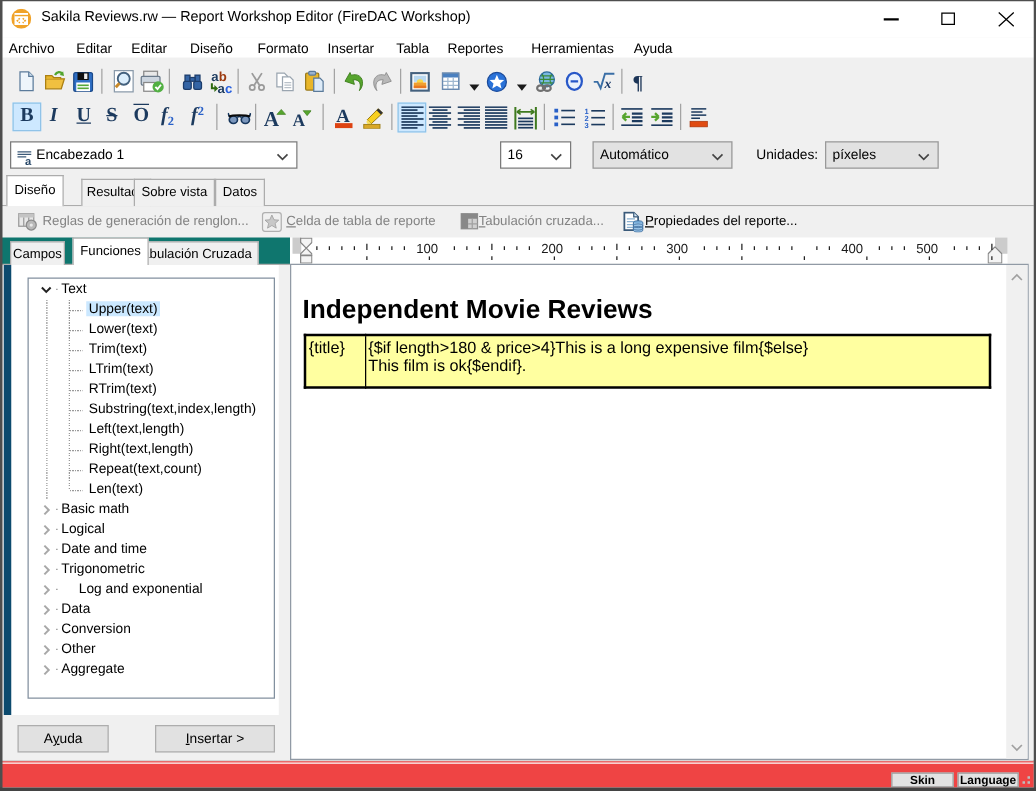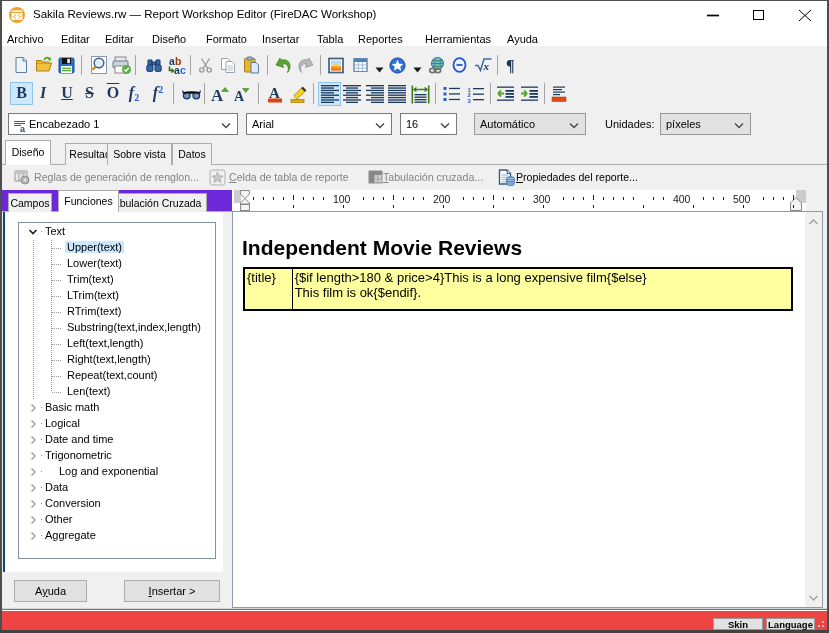--- a/index.html
+++ b/index.html
@@ -35,25 +35,25 @@
 .tabstrip { position:absolute; left:1px; top:142px; width:826px; height:23px; background:#f0f0f0; }
 .tabstrip .line { position:absolute; left:0; bottom:0; width:100%; height:1px; background:#acacac; }
 .tab { position:absolute; bottom:0; border:1px solid #acacac; border-bottom:none; background:#f0f0f0; font-size:10.5px; padding-top:4px; height:22px; text-align:center; }
 .tab.active { background:#fff; height:25px; z-index:2; padding-top:5px; }
 
 .subtb { position:absolute; left:1px; top:165px; width:826px; height:25px; background:#f0f0f0; }
 .sticon { position:absolute; top:4px; }
 .stlbl { position:absolute; top:6px; white-space:pre; font-size:10.6px; }
 .stlbl.dis { color:#838383; }
 
-.lefttabs { position:absolute; left:1px; top:190px; width:231px; height:22px; background:#6d28d9; }
+.lefttabs { position:absolute; left:1px; top:190px; width:231px; height:22px; background:#0f766e; }
 .lefttabs .line { position:absolute; left:0; bottom:0; width:100%; height:1px; background:#acacac; }
 .ltab { position:absolute; bottom:0; border:1px solid #acacac; border-bottom:none; background:#f0f0f0; font-size:10.5px; padding-top:3px; height:19px; white-space:pre; text-align:center; }
 .ltab.active { background:#fff; height:22px; z-index:2; padding-top:4px; }
-.leftpage { position:absolute; left:3px; top:212px; width:220px; height:360px; background:#fff; border-left:2px solid #0c4a6e; }
+.leftpage { position:absolute; left:3px; top:212px; width:220px; height:360px; background:#fff; border-left:6px solid #0c4a6e; }
 .treebox { position:absolute; left:13px; top:10px; width:198px; height:337px; border:1px solid #82909f; background:#fff; overflow:hidden; }
 .leftbottom { position:absolute; left:3px; top:572px; width:220px; height:36px; background:#f0f0f0; }
 .pbtn { position:absolute; height:22px; background:#e1e1e1; border:1px solid #adadad; font-size:11px; text-align:center; padding-top:4px; }
 
 .ti { position:absolute; height:16px; font-size:11px; white-space:pre; }
 .ti .lbl { position:absolute; top:1px; }
 .tchev { position:absolute; width:16px; height:16px; }
 
 .rulerwrap { position:absolute; left:232px; top:190px; width:595px; height:21px; background:#f0f0f0; }
 .ruler { position:absolute; left:0; top:0; width:574px; height:21px; background:#fff; }
@@ -409,28 +409,20 @@
   <div class="combo" style="left:7px; width:230px;">
     <svg style="position:absolute;left:3px;top:4px" width="16" height="16" viewBox="0 0 16 16">
         <g stroke="#3c5a78" stroke-width="1">
           <line x1="2" y1="3.5" x2="13" y2="3.5"></line>
           <line x1="2" y1="5.5" x2="13" y2="5.5"></line>
           <line x1="2" y1="7.5" x2="9" y2="7.5"></line>
         </g>
         <text x="8" y="14" font-size="9" font-weight="bold" fill="#2a4a6a" font-family="Liberation Sans">a</text>
       </svg>
     <div class="txt" style="left:20px;">Encabezado 1</div>
-    <div class="chev">
-        <svg width="10" height="9" viewBox="0 0 10 9">
-          <path d="M1 2.5 L5 6.5 L9 2.5" fill="none" stroke="#444" stroke-width="1.3"></path>
-        </svg>
-      </div>
-  </div>
-  <div class="combo" style="left:245px; width:146px;">
-    <div class="txt">Arial</div>
     <div class="chev">
         <svg width="10" height="9" viewBox="0 0 10 9">
           <path d="M1 2.5 L5 6.5 L9 2.5" fill="none" stroke="#444" stroke-width="1.3"></path>
         </svg>
       </div>
   </div>
   <div class="combo" style="left:399px; width:57px;">
     <div class="txt">16</div>
     <div class="chev">
         <svg width="10" height="9" viewBox="0 0 10 9">

